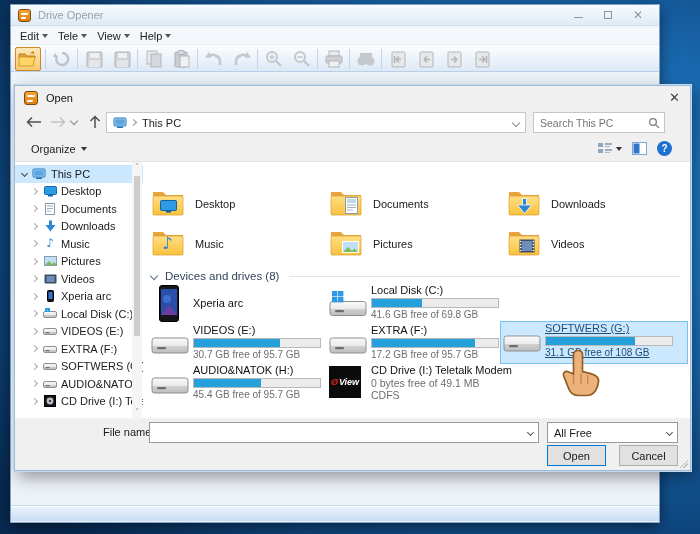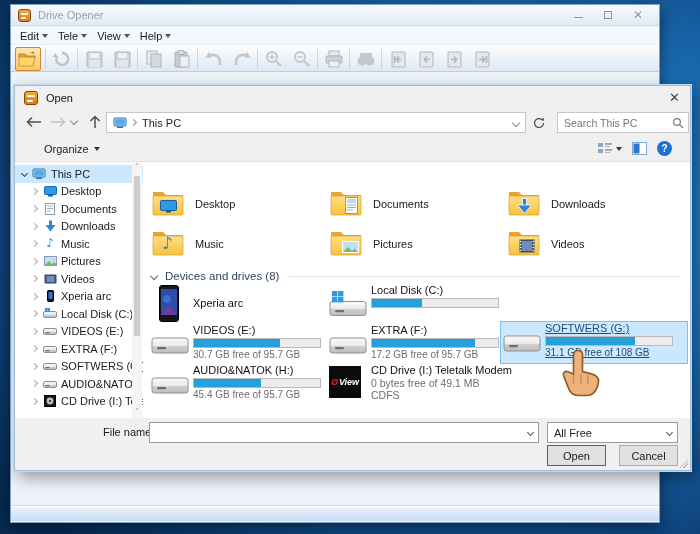--- a/index.html
+++ b/index.html
@@ -53,26 +53,26 @@
   .dlg-close { margin-left:auto; margin-right:10px; font-size:13px; color:#444; font-family:"DejaVu Sans",sans-serif; }
 
   .dlg-navrow { left:0; top:23px; right:0; height:27px; display:flex; align-items:center; }
   .nav-ico { display:flex; align-items:center; justify-content:center; }
   .chev { display:inline-block; width:6px; height:6px; border-right:1.4px solid #8a8a8a; border-bottom:1.4px solid #8a8a8a; transform:rotate(45deg); }
   .addressbar { position:absolute; left:91px; top:3px; width:420px; height:21px; background:#fff; border:1px solid #c6c6c6;
     display:flex; align-items:center; font-size:11px; color:#222; }
   .addr-chev-right { width:5px; height:5px; border-right:1.2px solid #909090; border-bottom:1.2px solid #909090; transform:rotate(-45deg); margin:0 6px 0 4px; }
   .addr-drop { margin-left:auto; margin-right:6px; }
   .refresh-btn { position:absolute; left:514px; top:3px; width:19px; height:21px; display:flex; align-items:center; justify-content:center; }
-  .searchbox { position:absolute; left:542px; top:3px; width:132px; height:21px; background:#fff; border:1px solid #c6c6c6; }
+  .searchbox { position:absolute; left:518px; top:3px; width:132px; height:21px; background:#fff; border:1px solid #c6c6c6; }
   .searchbox input { width:100%; height:100%; border:none; outline:none; font-size:10.5px; color:#555; padding:0 20px 0 6px; background:transparent; font-family:"Liberation Sans",sans-serif; }
   .search-mag { position:absolute; right:4px; top:4px; }
 
   .dlg-cmdrow { left:0; top:50px; right:0; height:25px; display:flex; align-items:center; }
-  .organize { margin-left:29px; font-size:11px; color:#222; display:flex; align-items:center; gap:5px; }
+  .organize { margin-left:16px; font-size:11px; color:#222; display:flex; align-items:center; gap:5px; }
   .cmd-right { margin-left:auto; margin-right:18px; display:flex; align-items:center; gap:10px; }
   .help-circle { width:15px; height:15px; border-radius:50%; background:#1d6fd1; color:#fff; font-size:10px; font-weight:bold;
     display:flex; align-items:center; justify-content:center; }
 
   .dlg-body { left:0; top:75px; width:675px; height:257px; background:#fff; border-top:1px solid #e4e4e4; }
   .sidebar { left:0; top:0; width:128px; height:257px; overflow:hidden; }
   .tree-item { position:relative; height:17.5px; display:flex; align-items:center; font-size:11px; color:#1a1a1a; white-space:nowrap; overflow:hidden; }
   .tree-item.selected { background:#cce8ff; }
   .tchev { position:absolute; width:5px; height:5px; border-right:1.2px solid #a7a7a7; border-bottom:1.2px solid #a7a7a7; transform:rotate(-45deg); }
   .tchev.open { border-color:#404040; transform:rotate(45deg); }
@@ -646,20 +646,21 @@
           <rect x="3" y="0" width="5.4" height="5.4" fill="#2e9ae4"></rect>
             <rect x="9" y="0" width="5.4" height="5.4" fill="#2e9ae4"></rect>
           <rect x="3" y="6" width="5.4" height="5.4" fill="#2e9ae4"></rect>
             <rect x="9" y="6" width="5.4" height="5.4" fill="#2e9ae4"></rect>
         </svg>
         <div class="dtext">
           <div class="dname">Local Disk (C:)</div>
           <div class="dbar">
               <div class="dfill" style="width: 40%;"></div>
             </div>
+          <div class="dsize">41.6 GB free of 69.8 GB</div>
         </div>
       </div>
 
       <div class="drv" style="left:4px;top:162px">
         <svg class="dicon" width="38" height="26" viewBox="0 0 38 26">
           <rect x="1" y="7" width="36" height="15" rx="2.5" fill="url(#dk)" stroke="#8f8f8f"></rect>
           <rect x="6" y="16" width="9" height="2.2" rx="1" fill="#6e6e6e"></rect>
         </svg>
         <div class="dtext">
           <div class="dname">VIDEOS (E:)</div>

